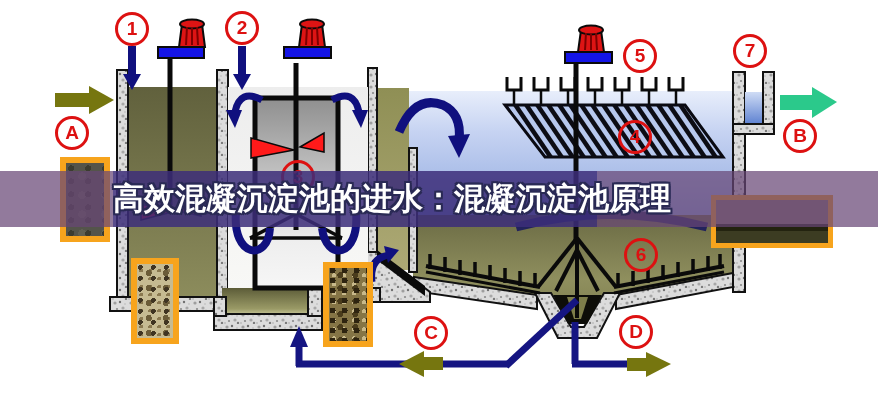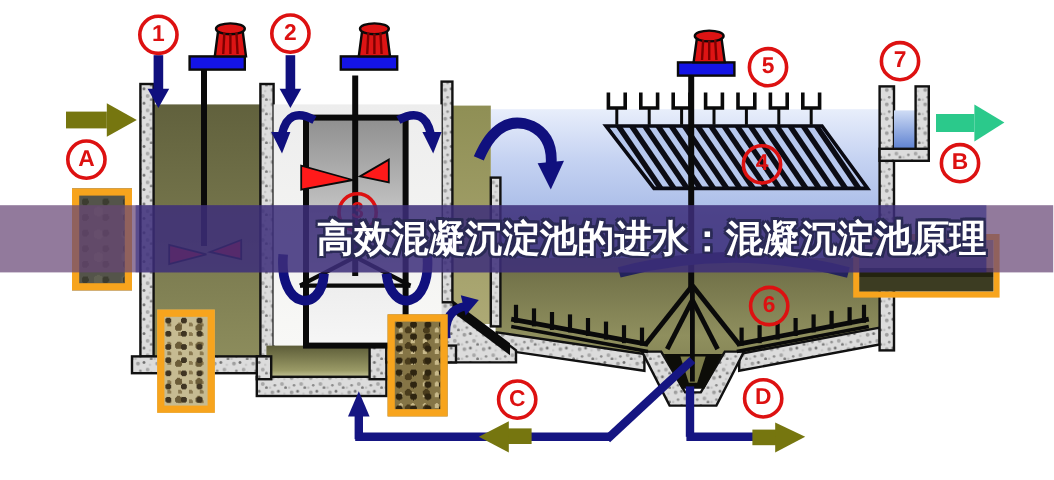--- a/index.html
+++ b/index.html
@@ -18,22 +18,22 @@
     background-size:13px 11px,17px 15px,9px 8px;}
   #photo-3{left:323px;top:262px;width:50px;height:85px;background:#857546;
     background-image:radial-gradient(circle at 30% 25%,#2e2410 0 3px,transparent 3px),
                      radial-gradient(circle at 75% 55%,#4a3c1c 0 3px,transparent 3px),
                      radial-gradient(circle at 50% 80%,#c8b98a 0 2px,transparent 2px);
     background-size:12px 10px,15px 13px,10px 9px;}
   #photo-4{left:711px;top:195px;width:122px;height:53px;border-width:5px;
     background:linear-gradient(to bottom,#8d7a70 0 55%,#23230f 55% 72%,#3c3c22 72% 100%);}
   .banner{position:absolute;top:171px;height:56px;z-index:5;}
   #banner-outer{left:0;width:878px;background:rgba(104,71,118,0.72);}
-  #banner-inner{left:113px;width:709px;background:rgba(28,28,125,0.48);
-    display:flex;align-items:center;justify-content:flex-end;}
+  #banner-inner{left:113px;width:484px;background:rgba(28,28,125,0.48);
+    display:flex;align-items:center;justify-content:flex-start;}
   #banner-title{color:#ffffff;font-weight:bold;font-size:31px;letter-spacing:0px;white-space:nowrap;
     text-shadow:2px 0 #2a2a55,-2px 0 #2a2a55,0 2px #2a2a55,0 -2px #2a2a55,
                 2px 2px #2a2a55,-2px 2px #2a2a55,2px -2px #2a2a55,-2px -2px #2a2a55;}
   .marker{position:absolute;width:34px;height:34px;box-sizing:border-box;border:3.5px solid #dd1111;
     border-radius:50%;color:#dd1111;font-weight:bold;font-size:19px;display:flex;
     align-items:center;justify-content:center;z-index:8;background:transparent;}
   .marker.under{z-index:3;}
 </style>
 </head>
 <body>

